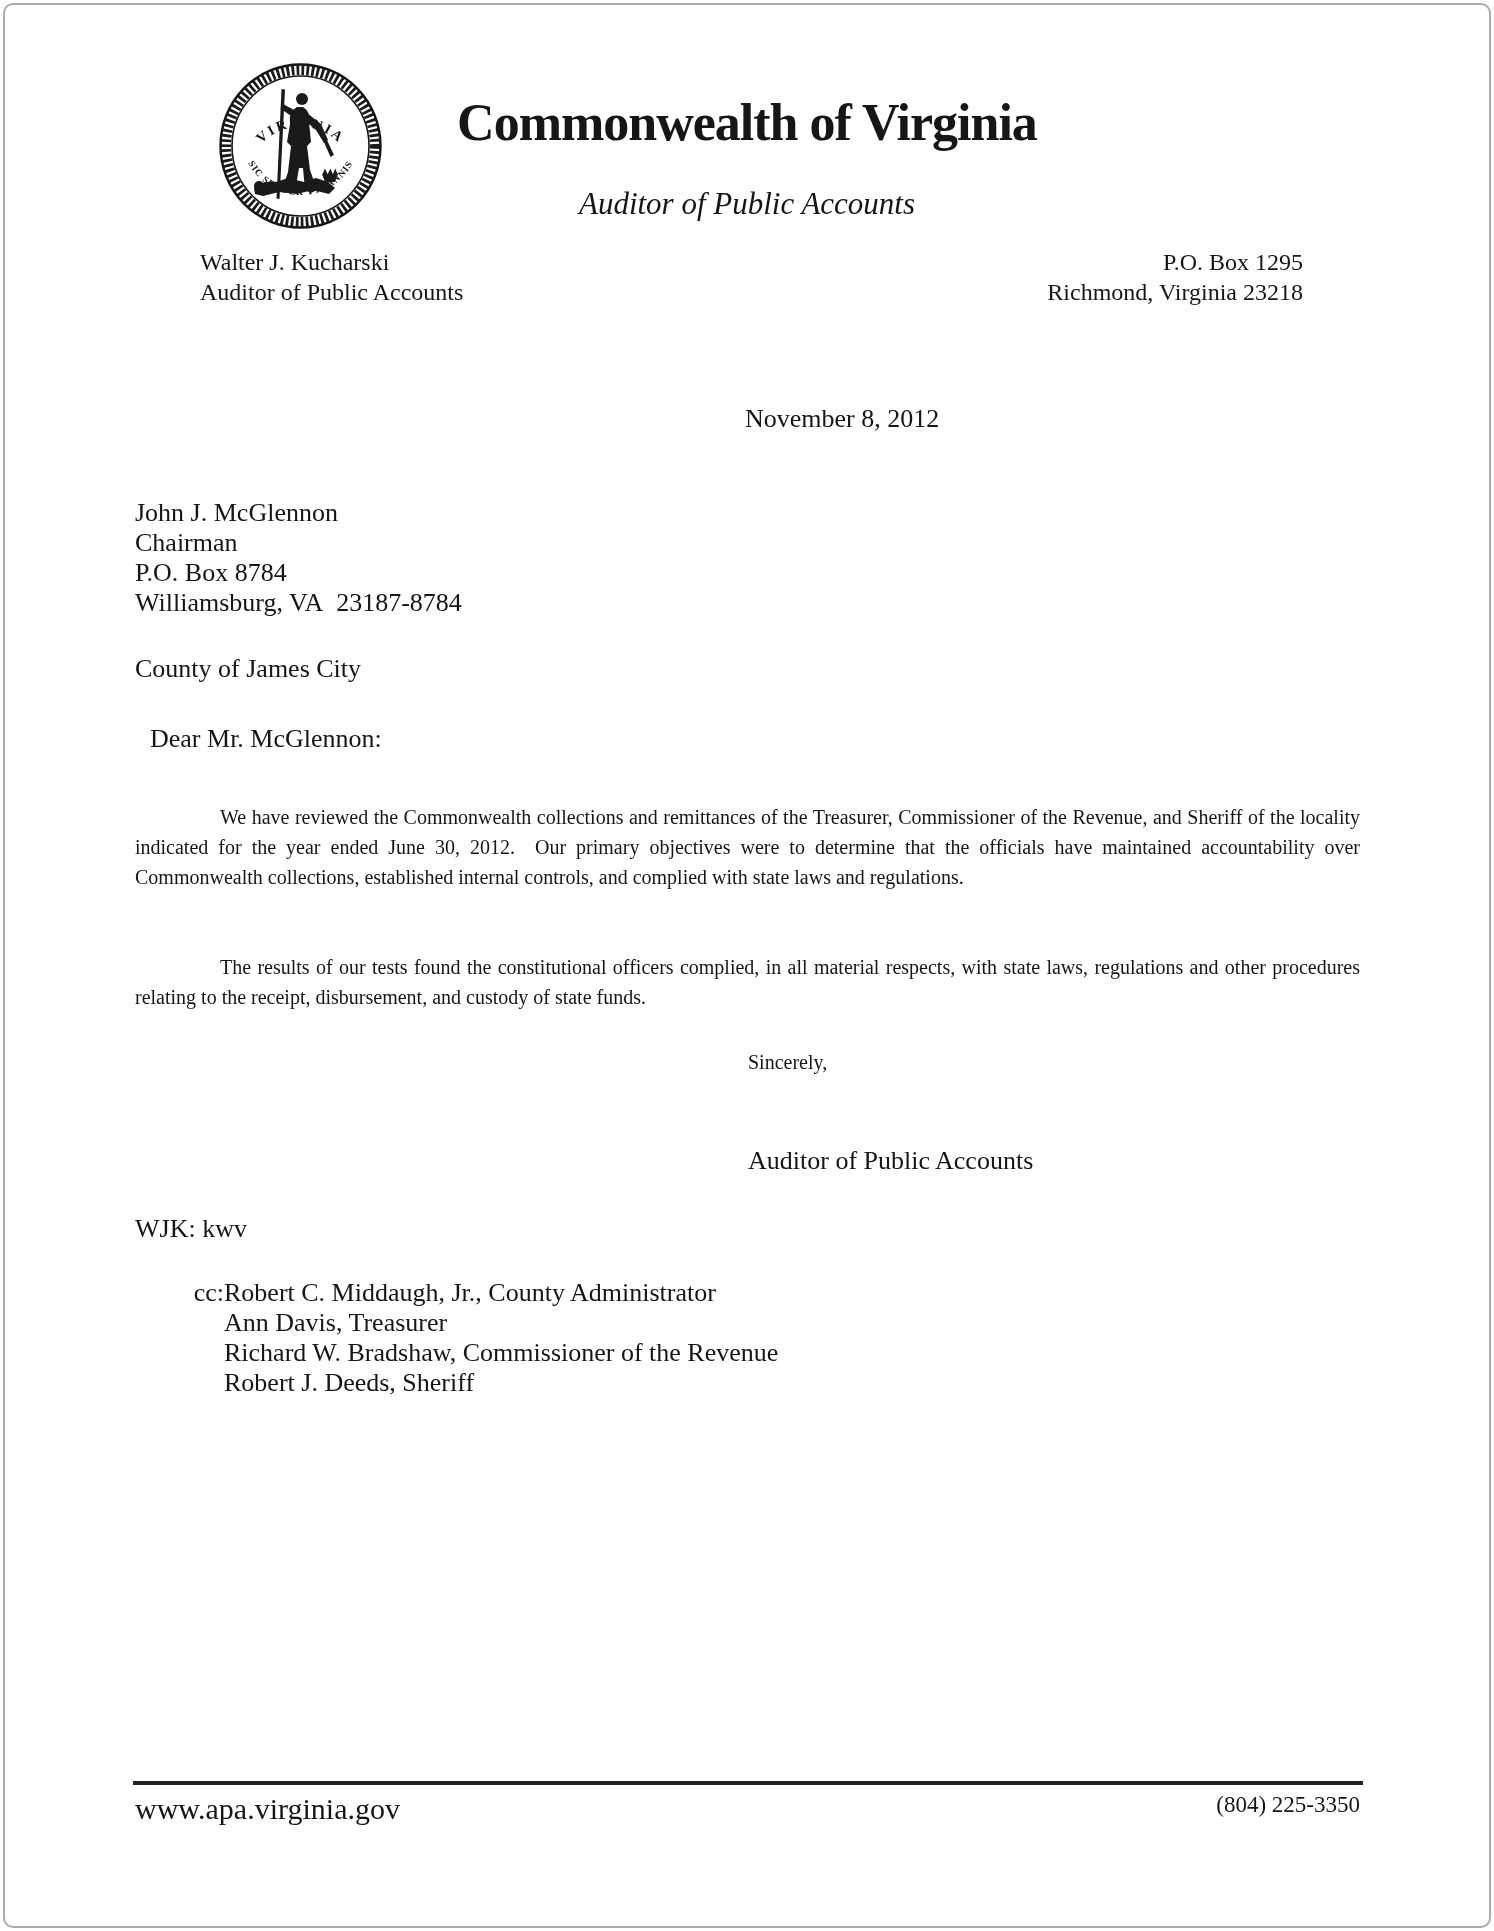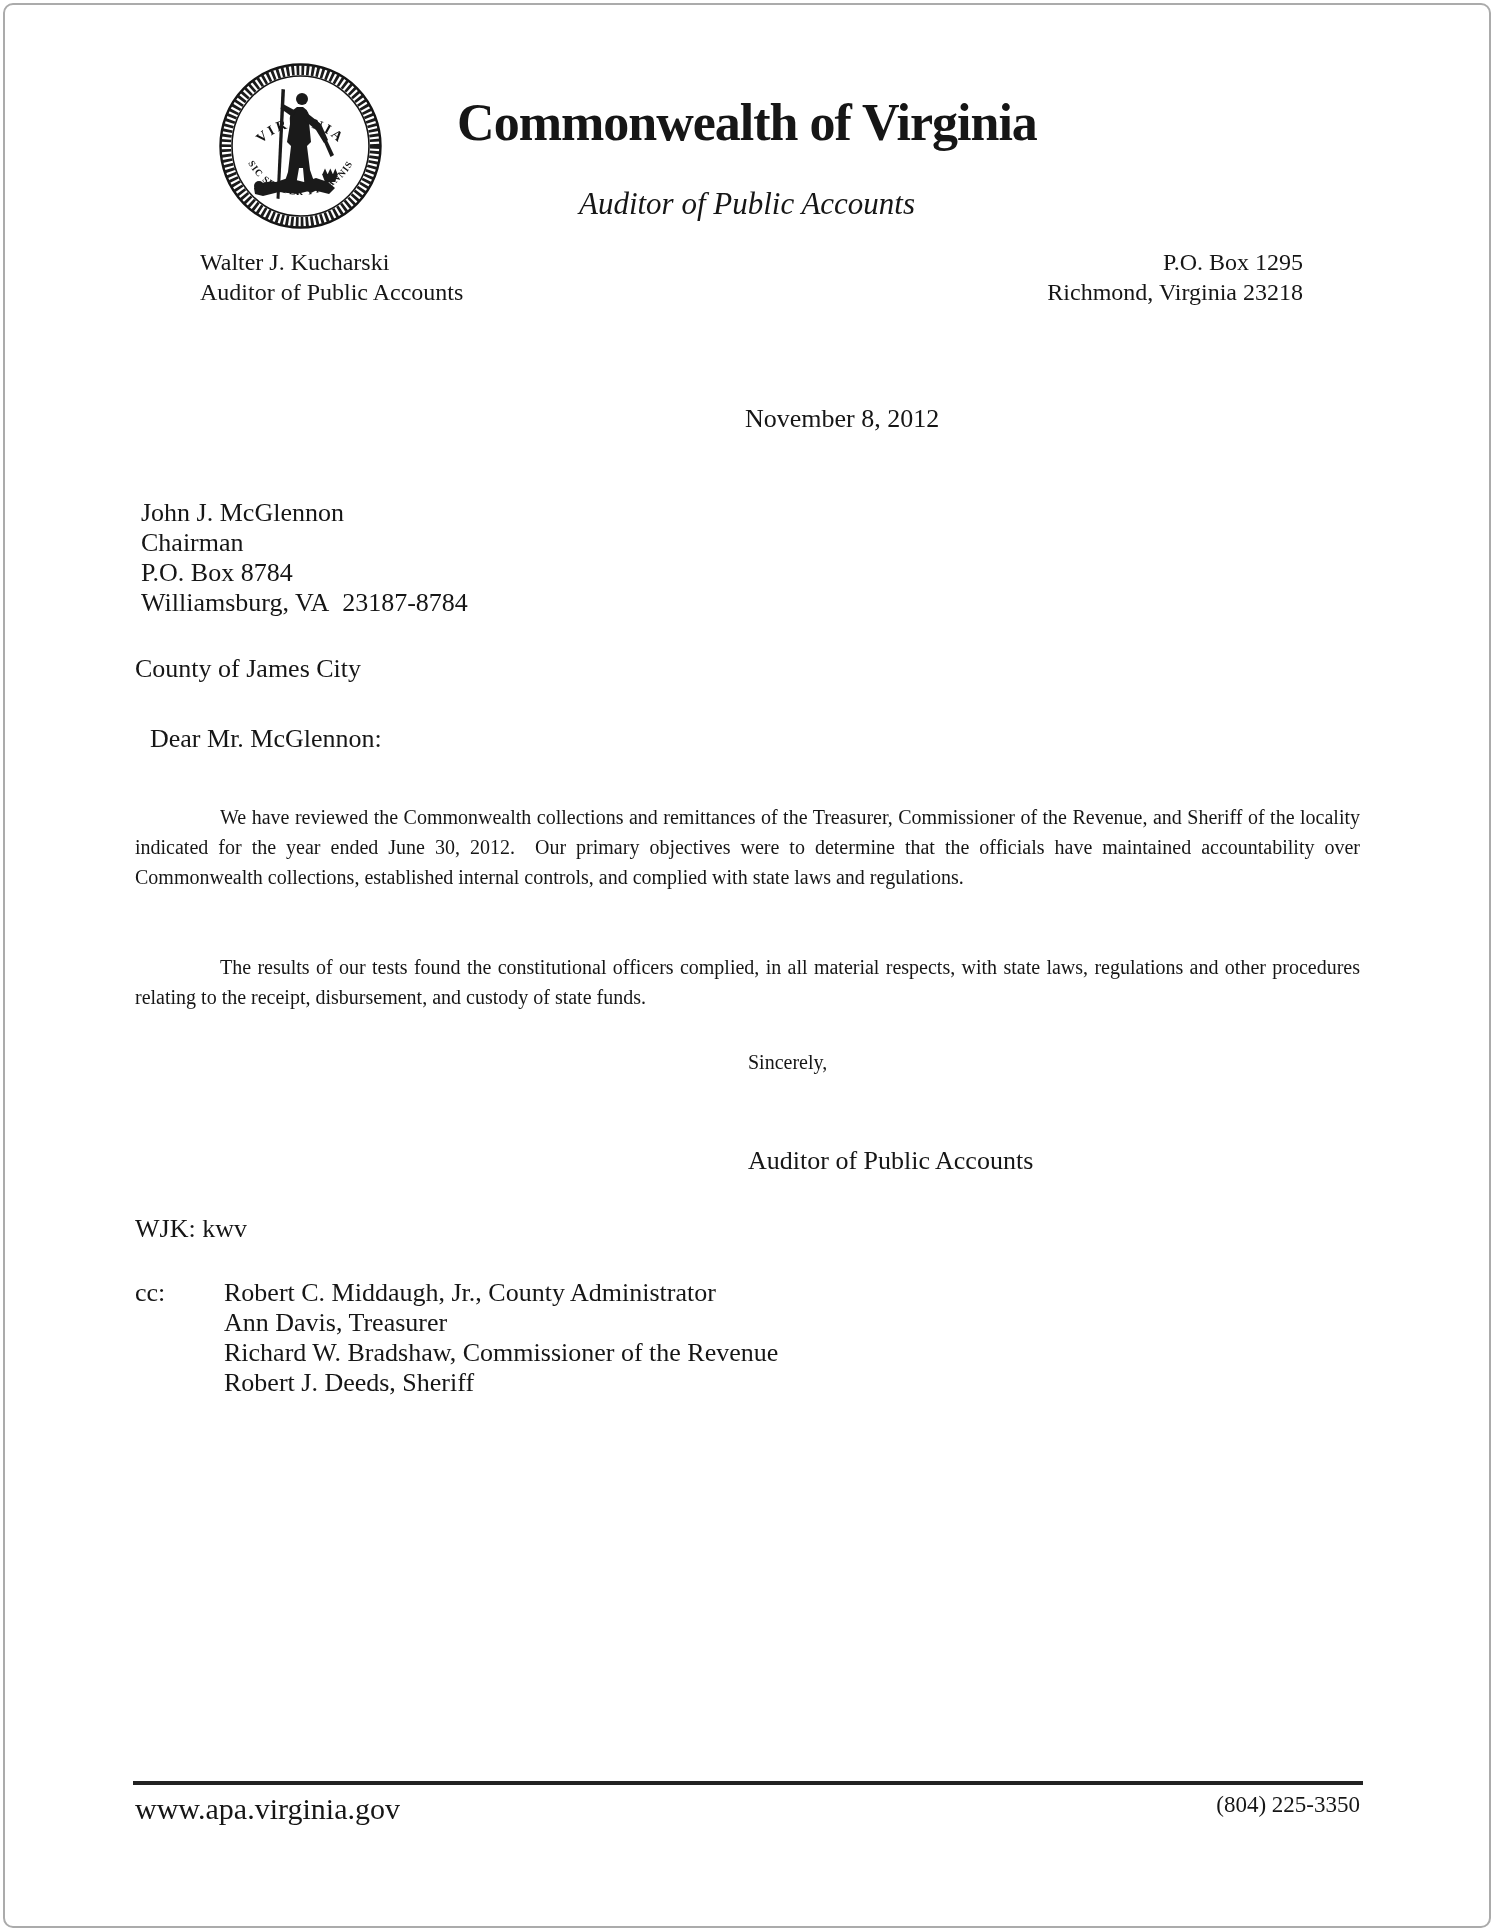--- a/index.html
+++ b/index.html
@@ -26,34 +26,34 @@
     font-weight:700;font-size:52px;letter-spacing:-1px;
     line-height:1.1;
   }
   .letter-subtitle{
     left:0;top:186px;width:100%;
     text-align:center;font-style:italic;font-size:31px;
   }
   .hdr-left{left:200px;top:247px;font-size:24px;line-height:30px;}
   .hdr-right{right:191px;top:247px;font-size:24px;line-height:30px;text-align:right;}
   .date-line{left:745px;top:404px;font-size:26px;}
-  .recipient{left:135px;top:498px;font-size:26px;line-height:30px;margin-left:6px;}
+  .recipient{left:135px;top:498px;font-size:26px;line-height:30px;}
   .locality{left:135px;top:654px;font-size:26px;}
   .salutation{left:135px;top:724px;font-size:26px;margin-left:15px;}
   .para{
     left:135px;width:1225px;font-size:20px;line-height:30px;
     text-align:justify;text-indent:85px;
   }
   .para1{top:802px;}
   .para2{top:952px;}
   .valediction{left:748px;top:1051px;font-size:20px;}
   .signer{left:748px;top:1146px;font-size:26px;}
   .reference{left:135px;top:1214px;font-size:26px;}
   .cc-block{left:135px;top:1278px;font-size:26px;line-height:30px;display:flex;}
-  .cc-label{width:89px;flex:0 0 89px;}
+  .cc-label{width:89px;flex:0 0 89px;text-align:right;}
   .footer-rule{left:133px;top:1781px;width:1230px;height:4px;background:#222222;}
   .footer-web{left:135px;top:1792px;font-size:30px;}
   .footer-phone{right:134px;top:1792px;font-size:23px;text-align:right;}
 </style>
 </head>
 <body>
 
 <div class="page">
   <div class="frame"></div>
 

